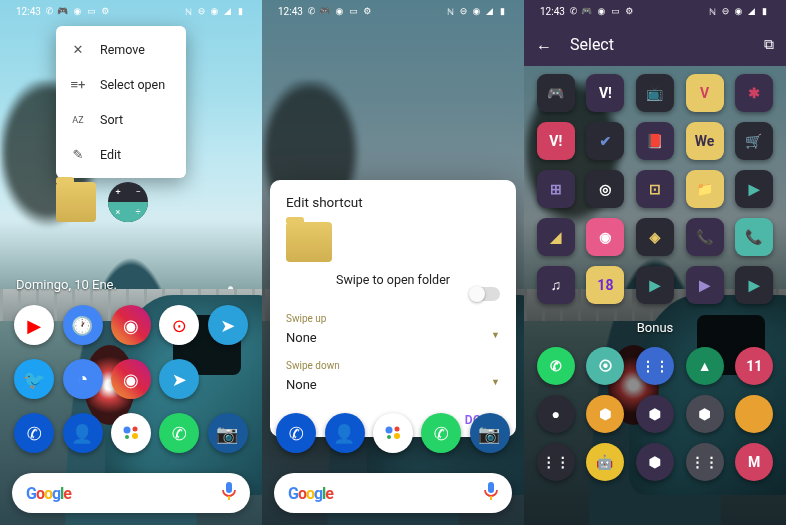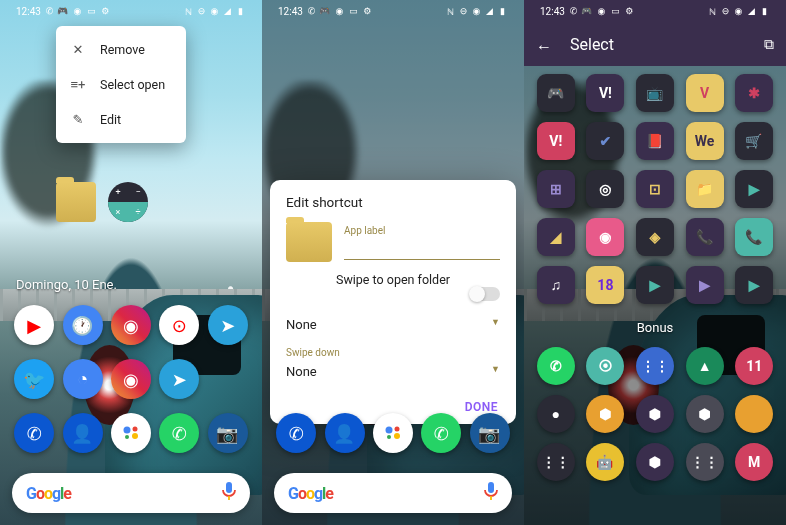--- a/index.html
+++ b/index.html
@@ -125,20 +125,24 @@
     <div class="ctx">
       <div class="ctx-item">
         <span class="ctx-ico">✕</span>
         <span>Remove</span>
       </div>
       <div class="ctx-item">
         <span class="ctx-ico">≡+</span>
         <span>Select open</span>
       </div>
       <div class="ctx-item">
+        <span class="ctx-ico" style="font-size:9px">AZ</span>
+        <span>Sort</span>
+      </div>
+      <div class="ctx-item">
         <span class="ctx-ico">✎</span>
         <span>Edit</span>
       </div>
     </div>
     <div class="sel">
       <div class="folder"></div>
       <div class="calc">
           <span>+</span>
           <span>−</span>
           <span>×</span>
@@ -213,30 +217,27 @@
       <span class="sb-ico">◉</span>
       <span class="sb-ico">◢</span>
       <span class="sb-ico">▮</span>
     </div>
   </div>
   <div class="content">
     <div class="sheet">
       <h4>Edit shortcut</h4>
       <div class="edit-row">
         <div class="folder-sm"></div>
-        <div class="fld">
-          <div class="lbl-sm">App label</div>
-          <input class="inp" value="" style="">
-        </div>
       </div>
       <div class="tog-row">
         <span>Swipe to open folder</span>
         <div class="tog"></div>
       </div>
       <div class="sel-row">
+        <div class="lbl-sm">Swipe up</div>
         <div class="sel-val">
             <span>None</span>
           </div>
       </div>
       <div class="sel-row">
         <div class="lbl-sm">Swipe down</div>
         <div class="sel-val">
             <span>None</span>
           </div>
       </div>

